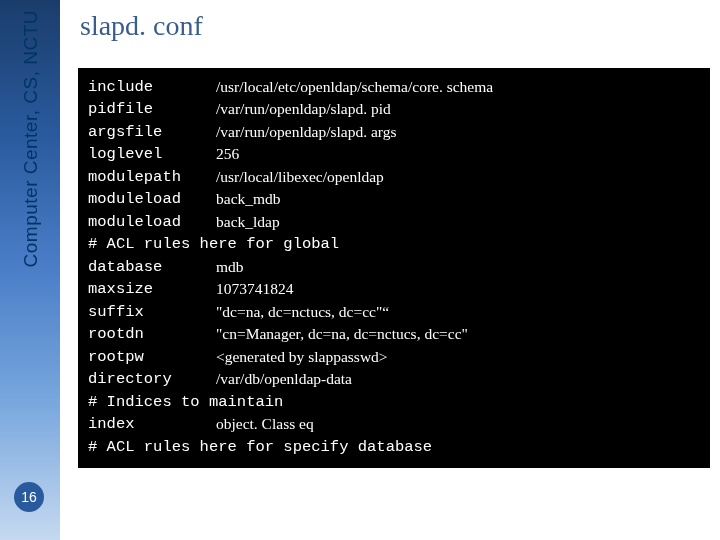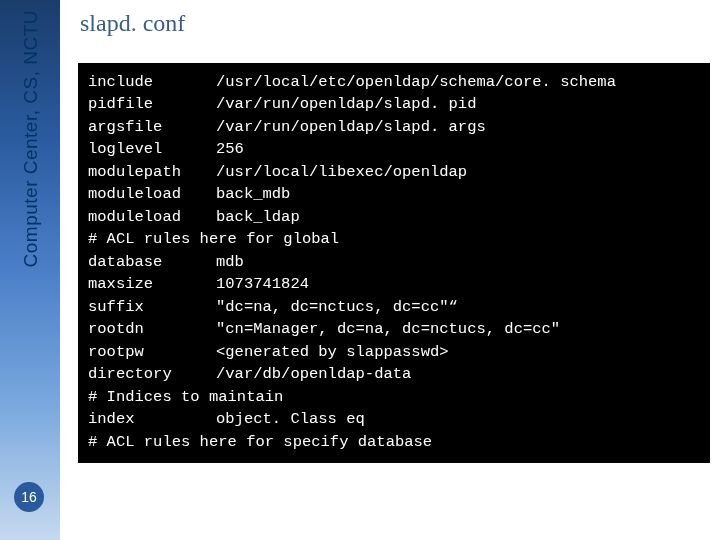--- a/index.html
+++ b/index.html
@@ -50,40 +50,40 @@
   }
   .main {
     position: absolute;
     left: 60px;
     top: 0;
     width: 660px;
     height: 540px;
     padding: 10px 0 0 18px;
   }
   .title {
-    font-size: 24px;
+    font-size: 28px;
     color: #385d8a;
     font-family: "Times New Roman", serif;
     margin-bottom: 26px;
     margin-left: 2px;
   }
   .code-block {
     background: #000;
     color: #fff;
     font-family: Consolas, "Courier New", monospace;
     font-size: 15.5px;
     line-height: 1.45;
     padding: 8px 10px 10px 10px;
     width: 632px;
     white-space: pre;
     overflow: hidden;
   }
   .row { display: flex; align-items: flex-end; }
   .k { display: inline-block; width: 128px; }
-  .v { display: inline-block; }
+  .v { display: inline-block; font-family: Liberation Serif, serif; }
   .full { display: block; font-family: Liberation Mono, monospace; }
 </style>
 </head>
 <body>
 
 <div class="sidebar">
   <div class="sidebar-text">Computer Center, CS, NCTU</div>
   <div class="page-num">16</div>
 </div>
 

